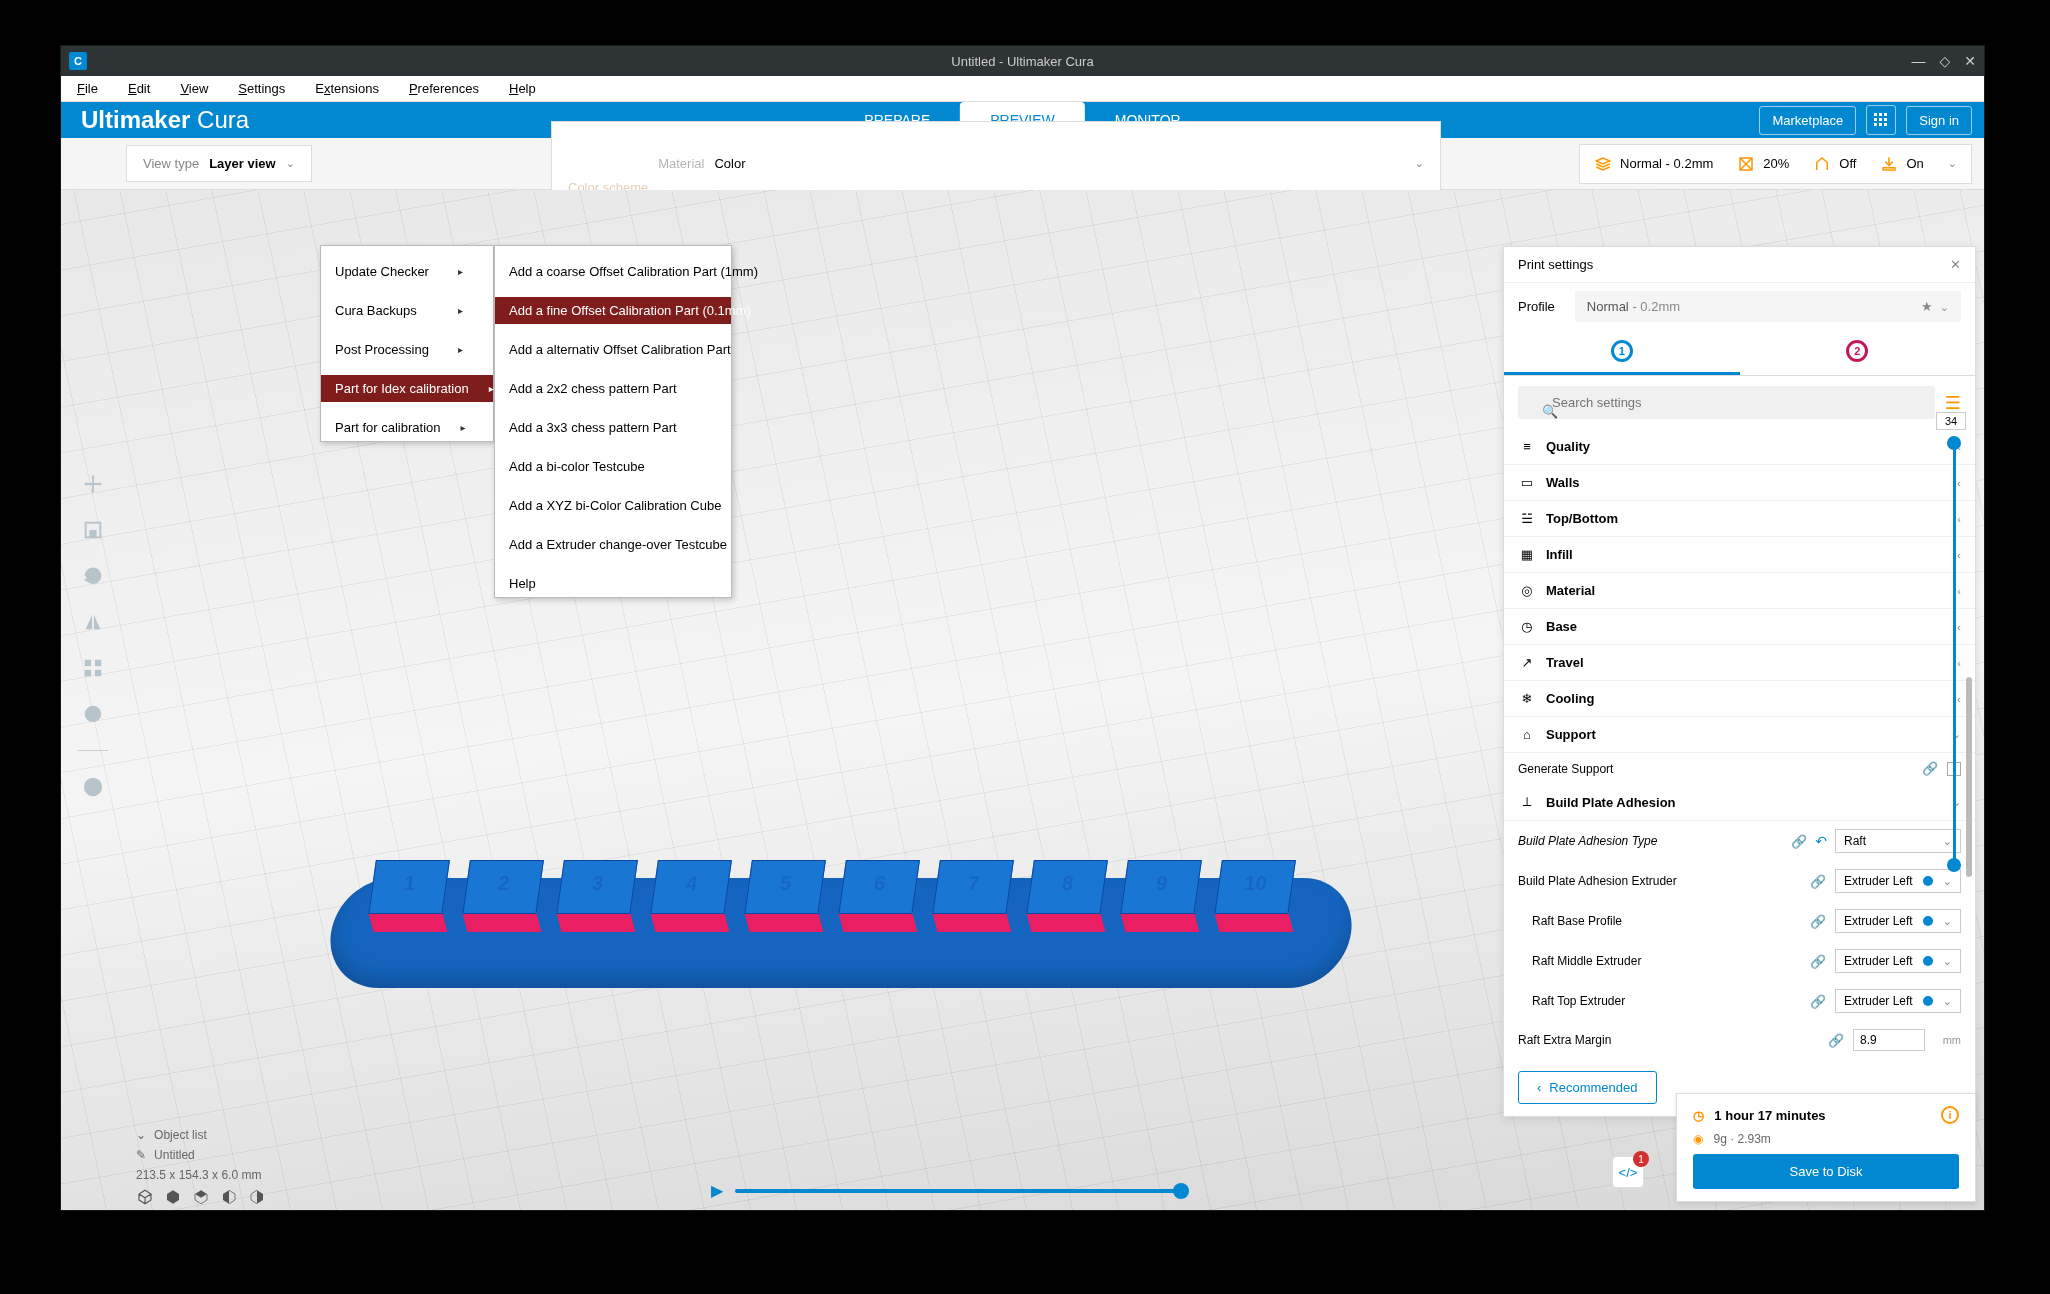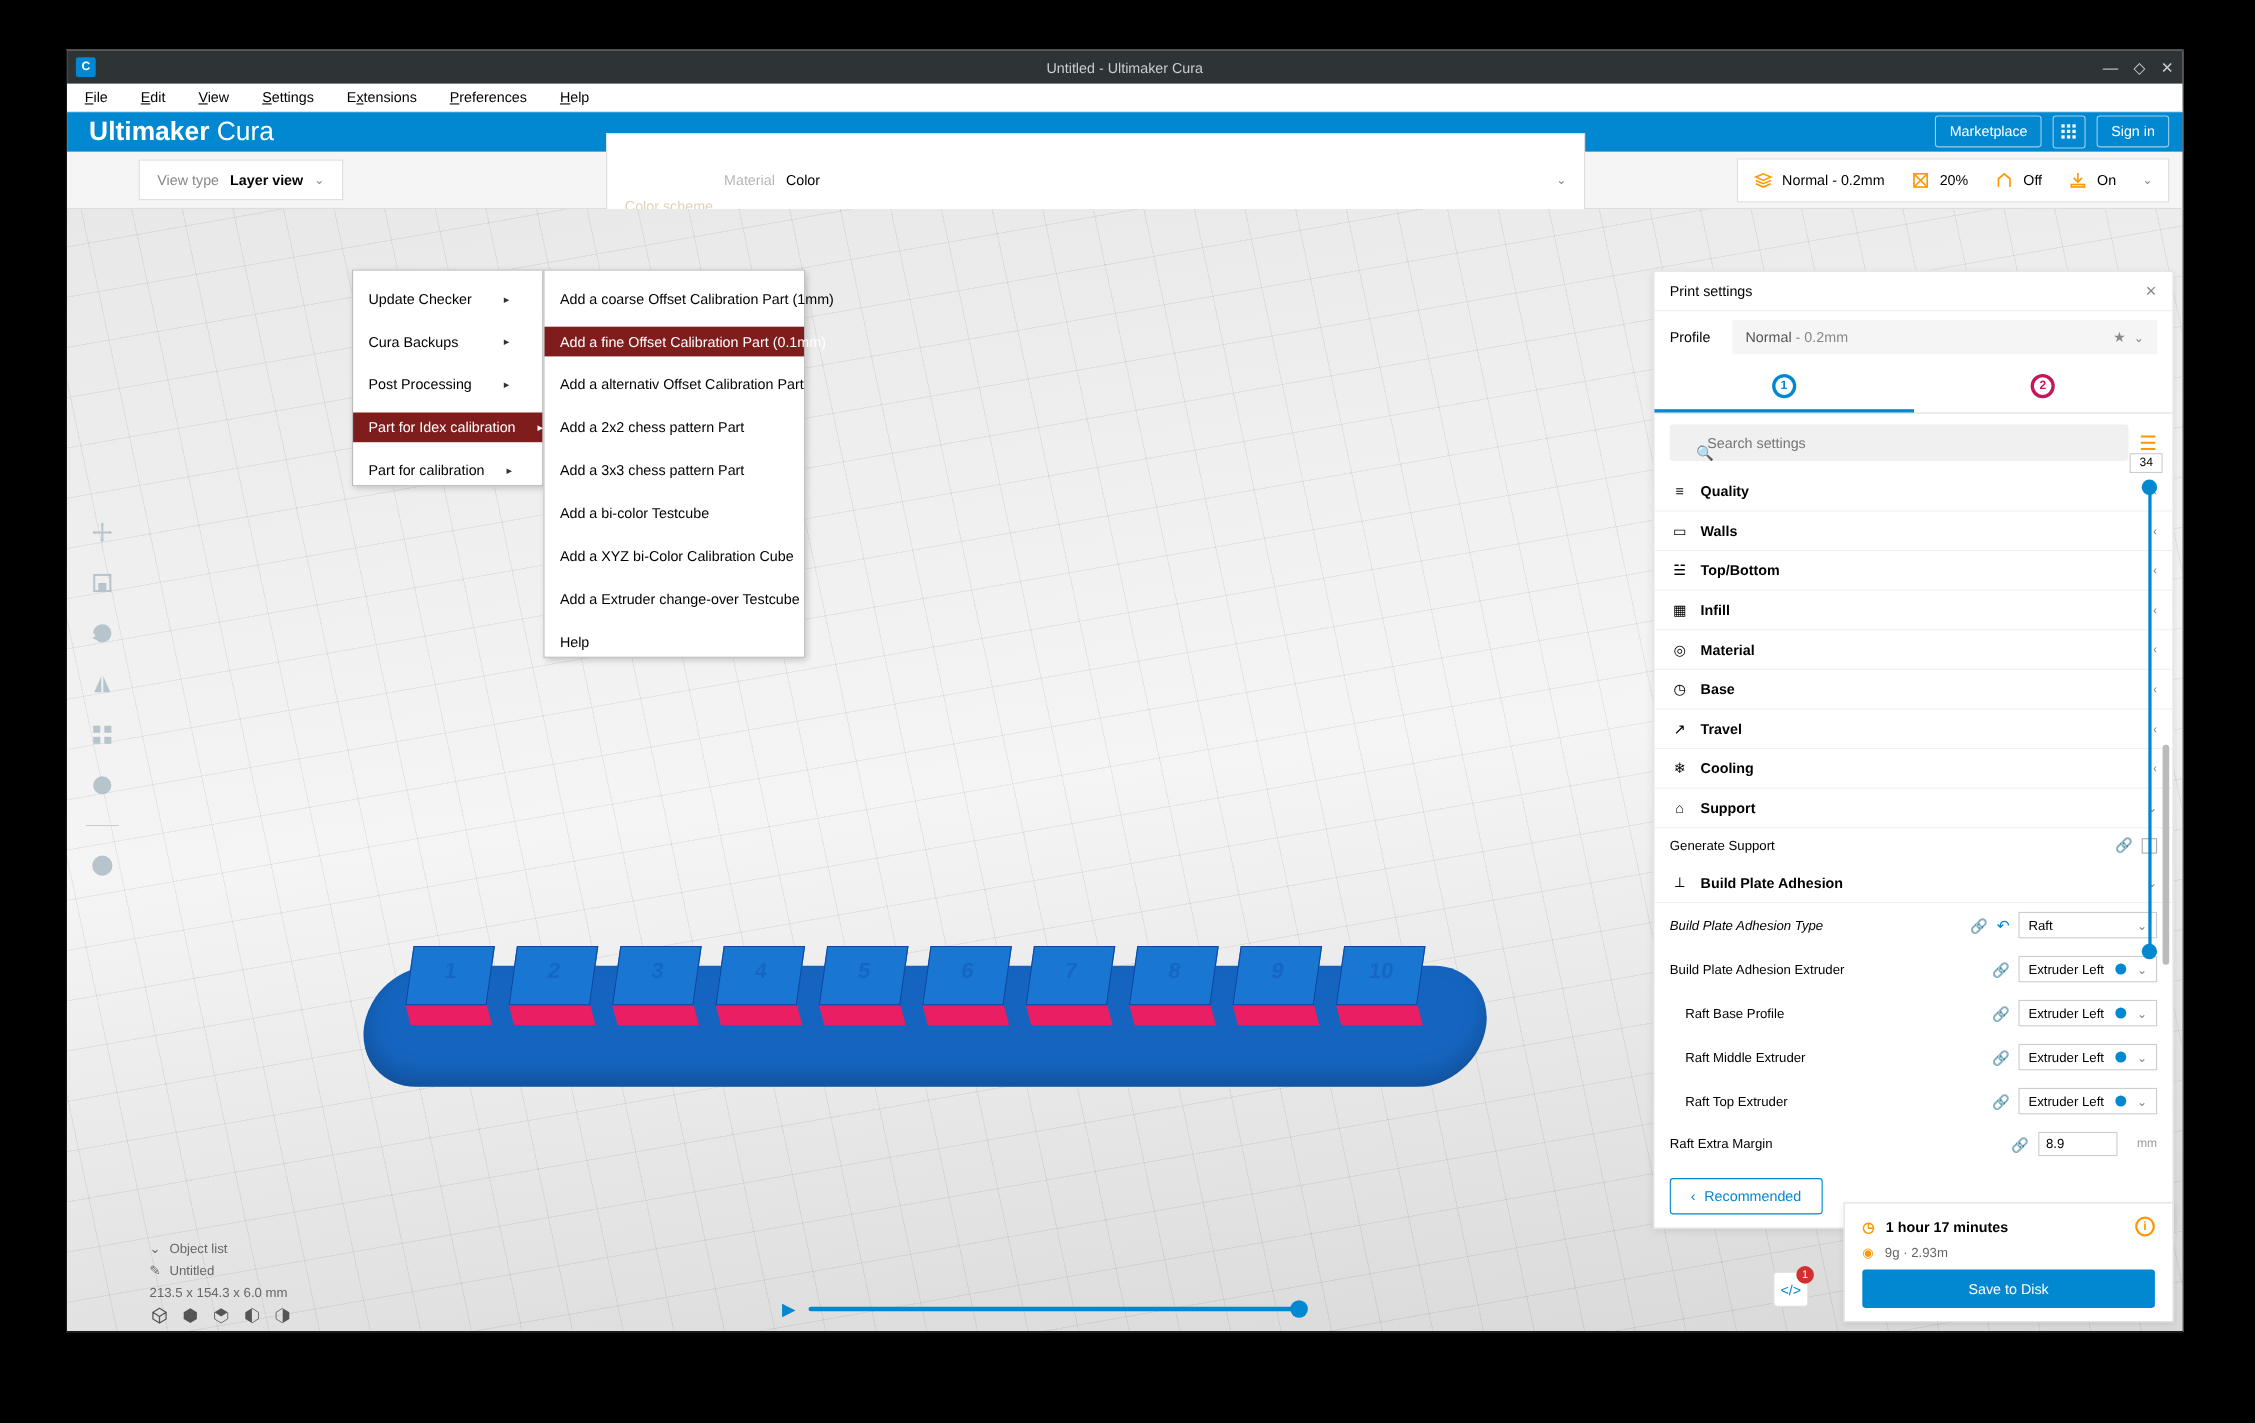--- a/index.html
+++ b/index.html
@@ -14,21 +14,21 @@
 .menubar { height: 26px; background: #fff; display: flex; align-items: center; padding: 0 10px; font-size: 13px; gap: 18px; border-bottom: 1px solid #ddd; }
 .menubar .mitem { cursor: pointer; padding: 3px 6px; }
 .menubar .mitem u { text-decoration: underline; }
 
 .bluebar { height: 36px; background: #0288d1; display: flex; align-items: center; position: relative; color: #fff; }
 .logo { font-size: 24px; margin-left: 20px; font-weight: 300; }
 .logo b { font-weight: 700; }
 .stages { position: absolute; left: 50%; transform: translateX(-50%); display: flex; align-items: center; gap: 0; }
 .stage { padding: 10px 30px; font-size: 14px; cursor: pointer; }
 .stage.active { background: #fff; color: #0288d1; border-radius: 4px; }
-.rightctl { position: absolute; right: 12px; display: flex; gap: 10px; align-items: flex-start; }
+.rightctl { position: absolute; right: 12px; display: flex; gap: 10px; align-items: center; }
 .btnout { border: 1px solid rgba(255,255,255,0.6); padding: 6px 12px; border-radius: 3px; font-size: 13px; cursor: pointer; }
 .gridicon { width: 30px; height: 30px; border: 1px solid rgba(255,255,255,0.6); border-radius: 3px; display: flex; align-items: center; justify-content: center; }
 
 .cfgbar { height: 52px; background: #f5f5f5; border-bottom: 1px solid #ddd; display: flex; align-items: center; position: relative; }
 .viewtype { position: absolute; left: 65px; background: #fff; border: 1px solid #ddd; padding: 10px 16px; font-size: 13px; display: flex; gap: 10px; align-items: center; }
 .viewtype .lbl { color: #888; }
 .colorbox { position: absolute; left: 490px; background: #fff; border: 1px solid #ddd; padding: 10px 16px; font-size: 13px; display: flex; gap: 10px; align-items: center; width: 890px; }
 .colorbox .chev { margin-left: auto; color: #888; }
 .colorbox .lbl { color:#a16207;margin-top:48px; }
 .rightcfg { position: absolute; right: 12px; background: #fff; border: 1px solid #ddd; padding: 10px 14px; font-size: 13px; display: flex; gap: 24px; align-items: center; }
@@ -135,20 +135,25 @@
     <span class="mitem"><u>E</u>dit</span>
     <span class="mitem"><u>V</u>iew</span>
     <span class="mitem"><u>S</u>ettings</span>
     <span class="mitem">E<u>x</u>tensions</span>
     <span class="mitem"><u>P</u>references</span>
     <span class="mitem"><u>H</u>elp</span>
   </div>
 
   <div class="bluebar">
     <div class="logo"><b>Ultimaker</b><span> Cura</span></div>
+    <div class="stages">
+      <div class="stage">PREPARE</div>
+      <div class="stage active">PREVIEW</div>
+      <div class="stage">MONITOR</div>
+    </div>
     <div class="rightctl">
       <div class="btnout">Marketplace</div>
       <div class="gridicon">
         <svg viewBox="0 0 16 16" width="16" height="16" fill="#fff">
             <rect x="1" y="1" width="3" height="3"></rect>
             <rect x="6" y="1" width="3" height="3"></rect>
             <rect x="11" y="1" width="3" height="3"></rect>
             <rect x="1" y="6" width="3" height="3"></rect>
             <rect x="6" y="6" width="3" height="3"></rect>
             <rect x="11" y="6" width="3" height="3"></rect>

